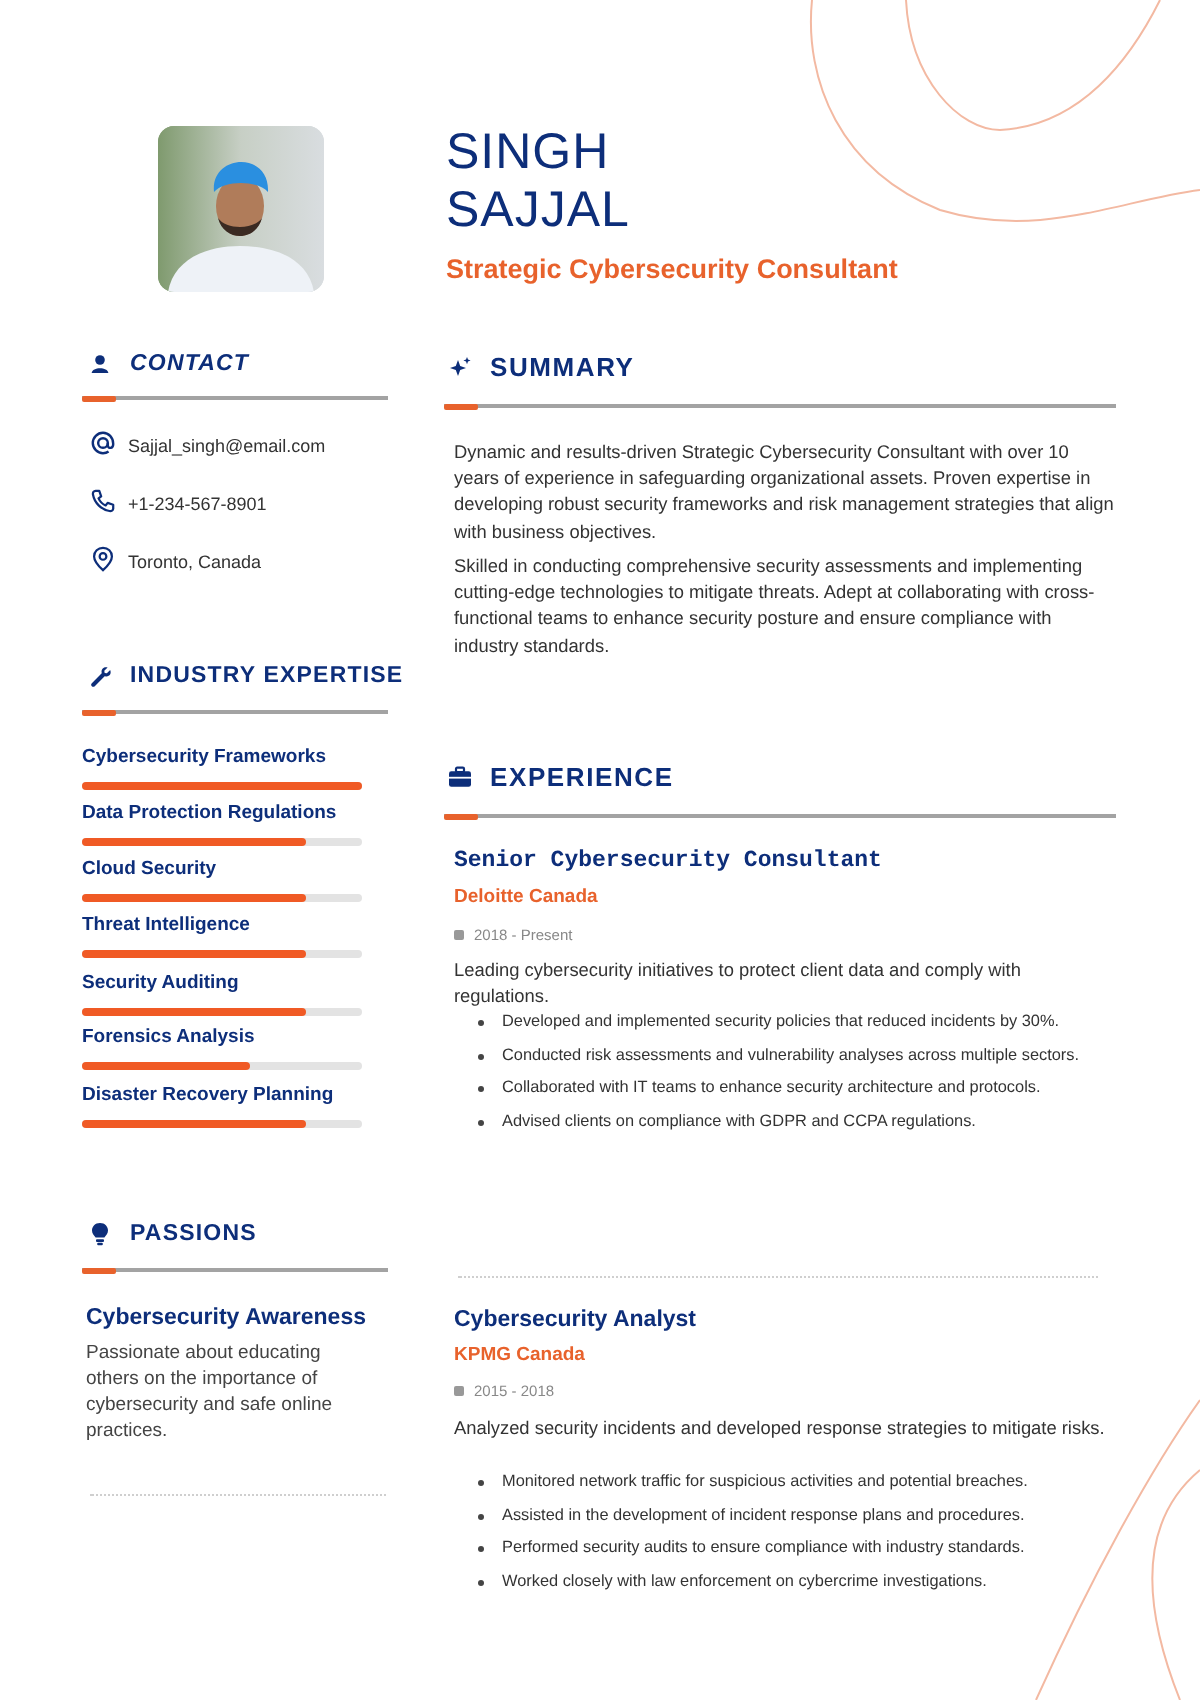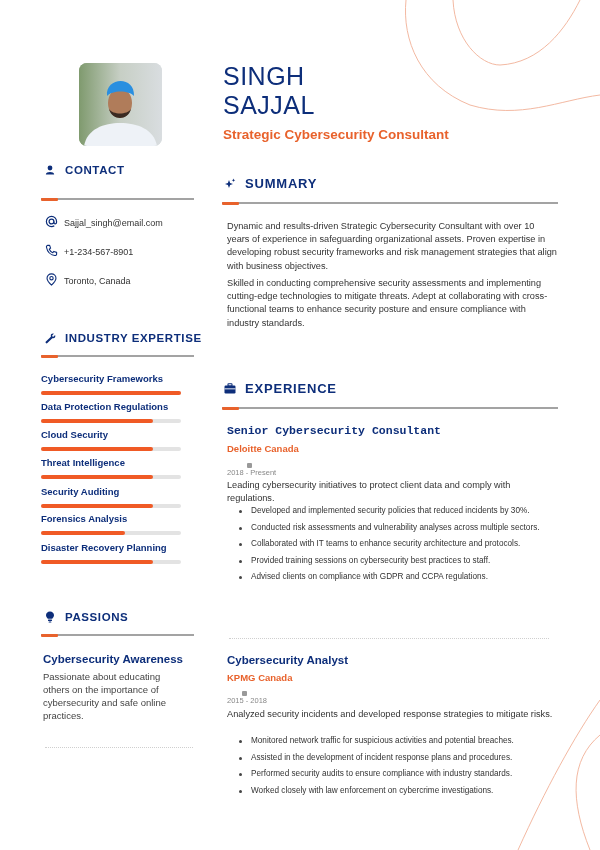--- a/index.html
+++ b/index.html
@@ -46,21 +46,21 @@
   .passion-title { position: absolute; left: 43px; top: 653px; font-size: 11.5px; font-weight: bold; color: #0d2e7a; }
   .passion-desc { position: absolute; left: 43px; top: 670px; width: 140px; font-size: 9.5px; line-height: 13px; color: #444; }
   .dotted { position: absolute; height: 0; border-top: 1px dotted #cfcfcf; }
 
   
   .summary p { position: absolute; left: 227px; width: 330px; font-size: 9.2px; line-height: 13.2px; color: #333; }
 
   
   .job-title { position: absolute; left: 227px; font-size: 11.5px; font-weight: bold; color: #0d2e7a; }
   .company { position: absolute; left: 227px; font-size: 9.5px; font-weight: bold; color: #e8622c; }
-  .dates { position: absolute; left: 227px; font-size: 7.5px; color: #888; display: flex; align-items: center; flex-direction: column; }
+  .dates { position: absolute; left: 227px; font-size: 7.5px; color: #888; display: flex; align-items: center; }
   .dates .cal { width: 5px; height: 5px; background: #999; margin-right: 5px; display: inline-block; border-radius: 1px; }
   .job-desc { position: absolute; left: 227px; width: 330px; font-size: 9.2px; line-height: 12.5px; color: #333; }
   .bullets { position: absolute; left: 237px; width: 320px; list-style: none; }
   .bullets li { position: relative; padding-left: 14px; font-size: 8.2px; line-height: 10.5px; color: #333; margin-bottom: 6px; }
   .bullets li::before { content: ""; position: absolute; left: 2px; top: 4px; width: 3px; height: 3px; background: #444; border-radius: 50%; }
 </style>
 </head>
 <body>
 
 <svg class="deco" viewBox="0 0 600 850">
@@ -85,21 +85,21 @@
     <path d="M28 33 C 26 14, 56 12, 55 33 C 50 27, 33 27, 28 33 Z" fill="#2a8fe0"></path>
     <path d="M30 46 C 33 58, 49 58, 52 46 C 48 52, 34 52, 30 46 Z" fill="#3a2a22"></path>
   </svg>
 </div>
 <div class="name">
   <div>SINGH</div>
   <div>SAJJAL</div>
 </div>
 <div class="title">Strategic Cybersecurity Consultant</div>
 
-<div class="sec-head" style="left:44px; top:164px;">
+<div class="sec-head" style="left:44px; top:176px;font-style:italic;">
   <span class="ico">
     <svg width="10" height="10" viewBox="0 0 10 10">
         <circle cx="5" cy="3" r="2.4" fill="#0d2e7a"></circle>
         <path d="M0.8 9.5 C1.2 6.3, 8.8 6.3, 9.2 9.5 Z" fill="#0d2e7a"></path>
       </svg>
   </span>
   <span class="label">CONTACT</span>
 </div>
 <div class="rule" style="left:41px; top:198px; width:153px;"></div>
 
@@ -231,21 +231,20 @@
 <div class="company" style="top:443px;">Deloitte Canada</div>
 <div class="dates" style="top:463px;">
   <span class="cal"></span>
   <span>2018 - Present</span>
 </div>
 <div class="job-desc" style="top:479px;">Leading cybersecurity initiatives to protect client data and comply with regulations.</div>
 <ul class="bullets" style="top:506px;">
   <li>Developed and implemented security policies that reduced incidents by 30%.</li>
   <li>Conducted risk assessments and vulnerability analyses across multiple sectors.</li>
   <li>Collaborated with IT teams to enhance security architecture and protocols.</li>
-  <li>Provided training sessions on cybersecurity best practices to staff.</li>
   <li>Advised clients on compliance with GDPR and CCPA regulations.</li>
 </ul>
 <div class="dotted" style="left:229px; top:638px; width:320px;"></div>
 
 <div class="job-title" style="top:654px;">Cybersecurity Analyst</div>
 <div class="company" style="top:672px;">KPMG Canada</div>
 <div class="dates" style="top:691px;">
   <span class="cal"></span>
   <span>2015 - 2018</span>
 </div>

